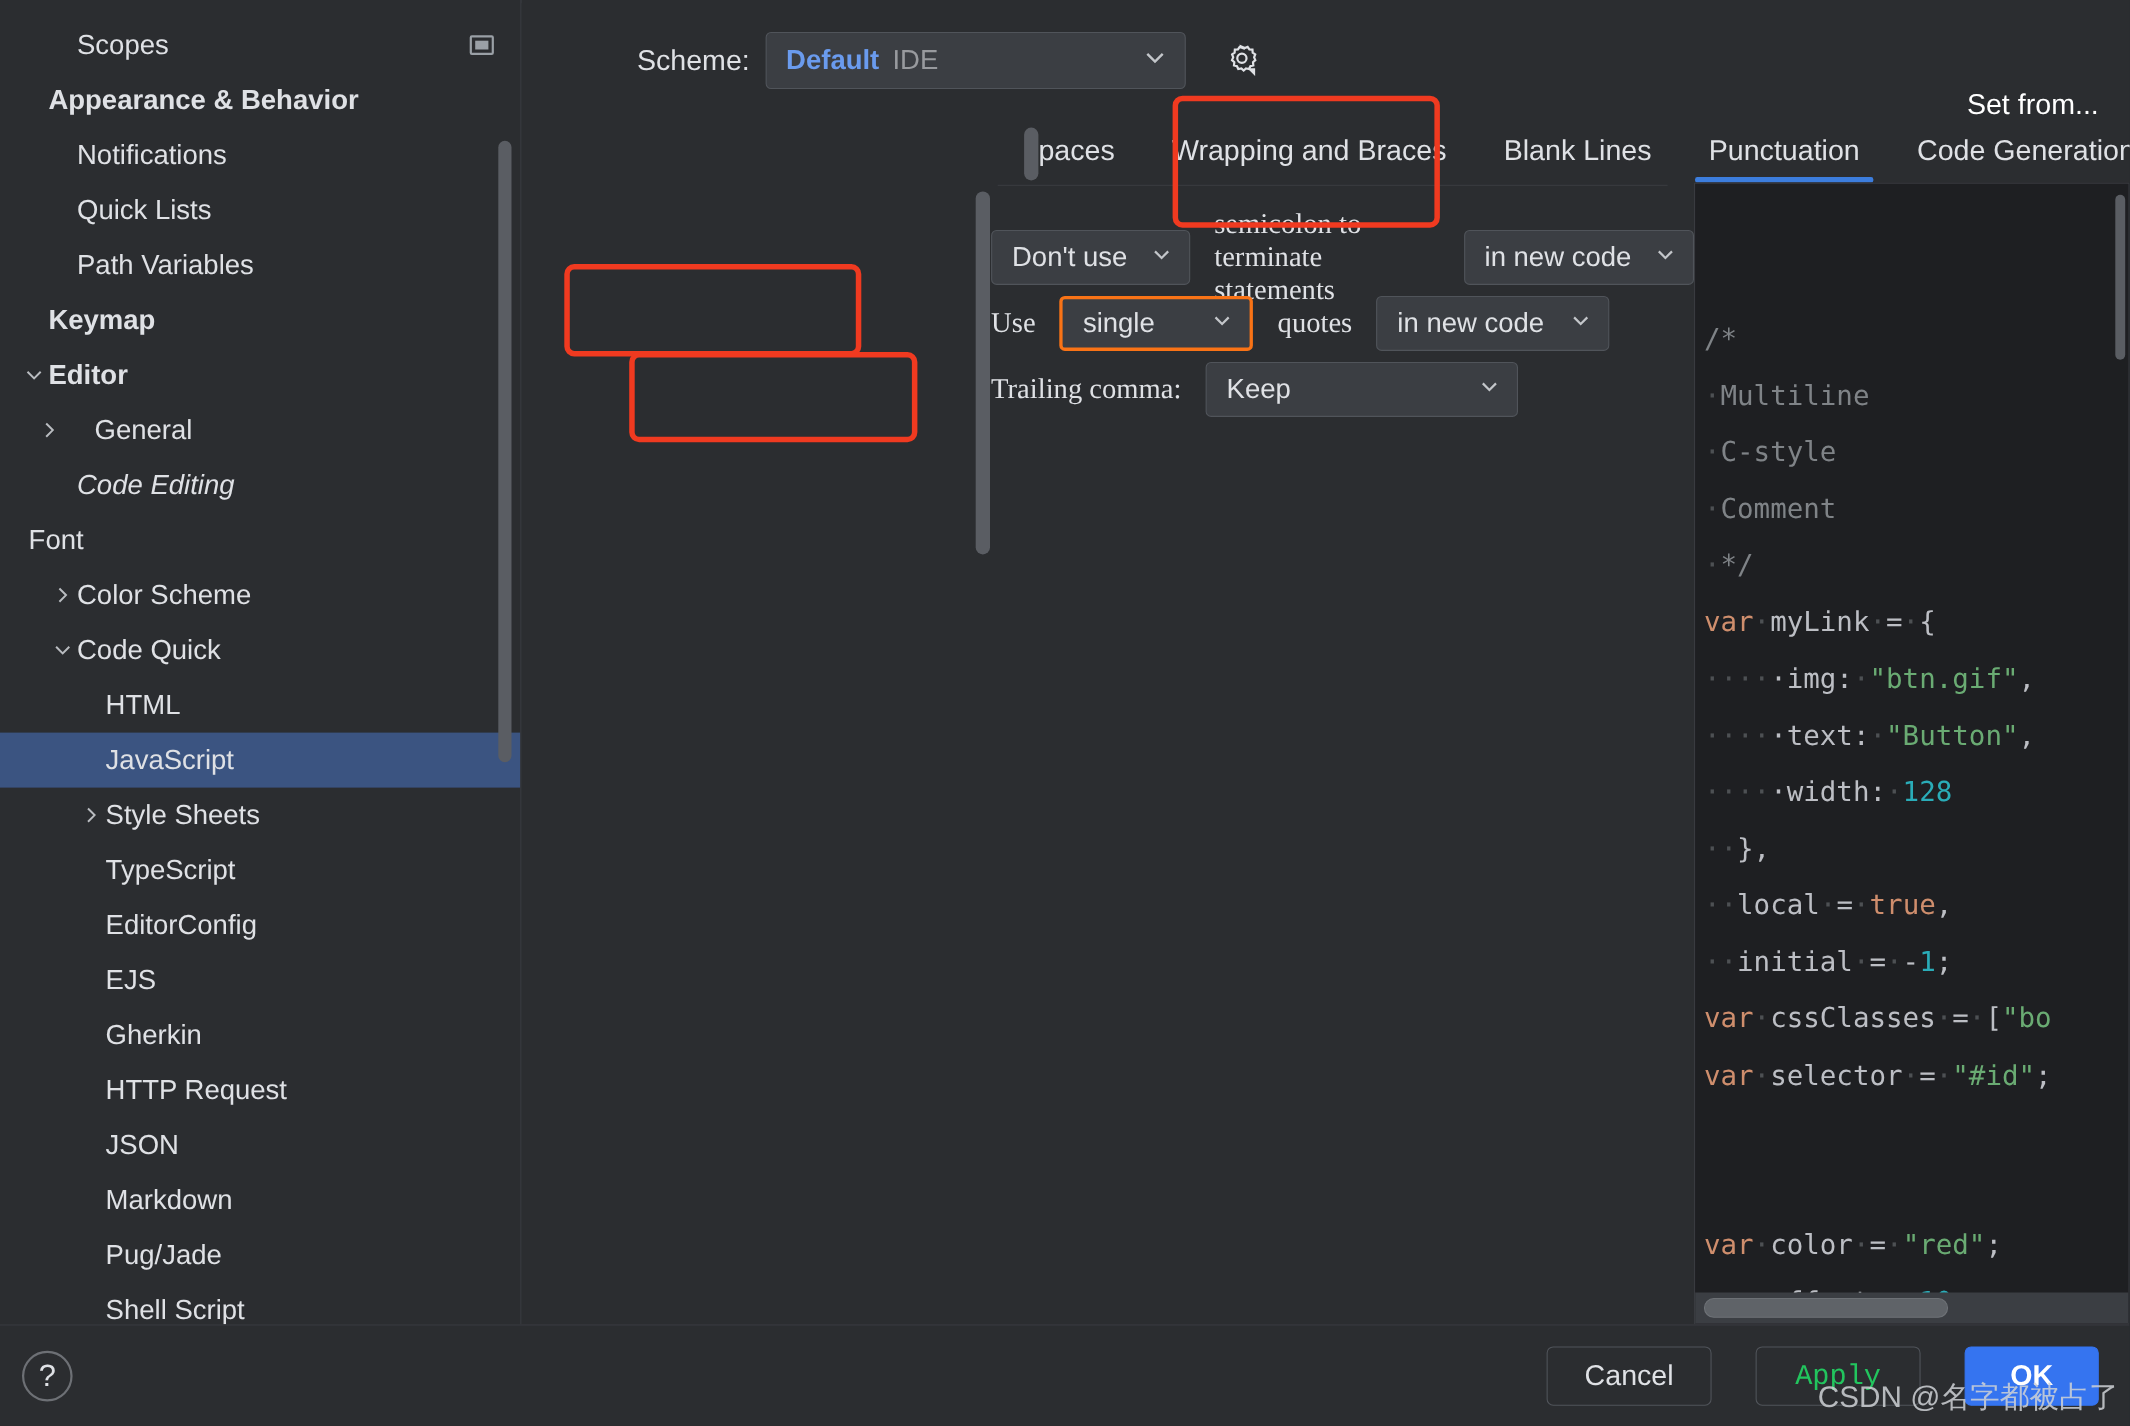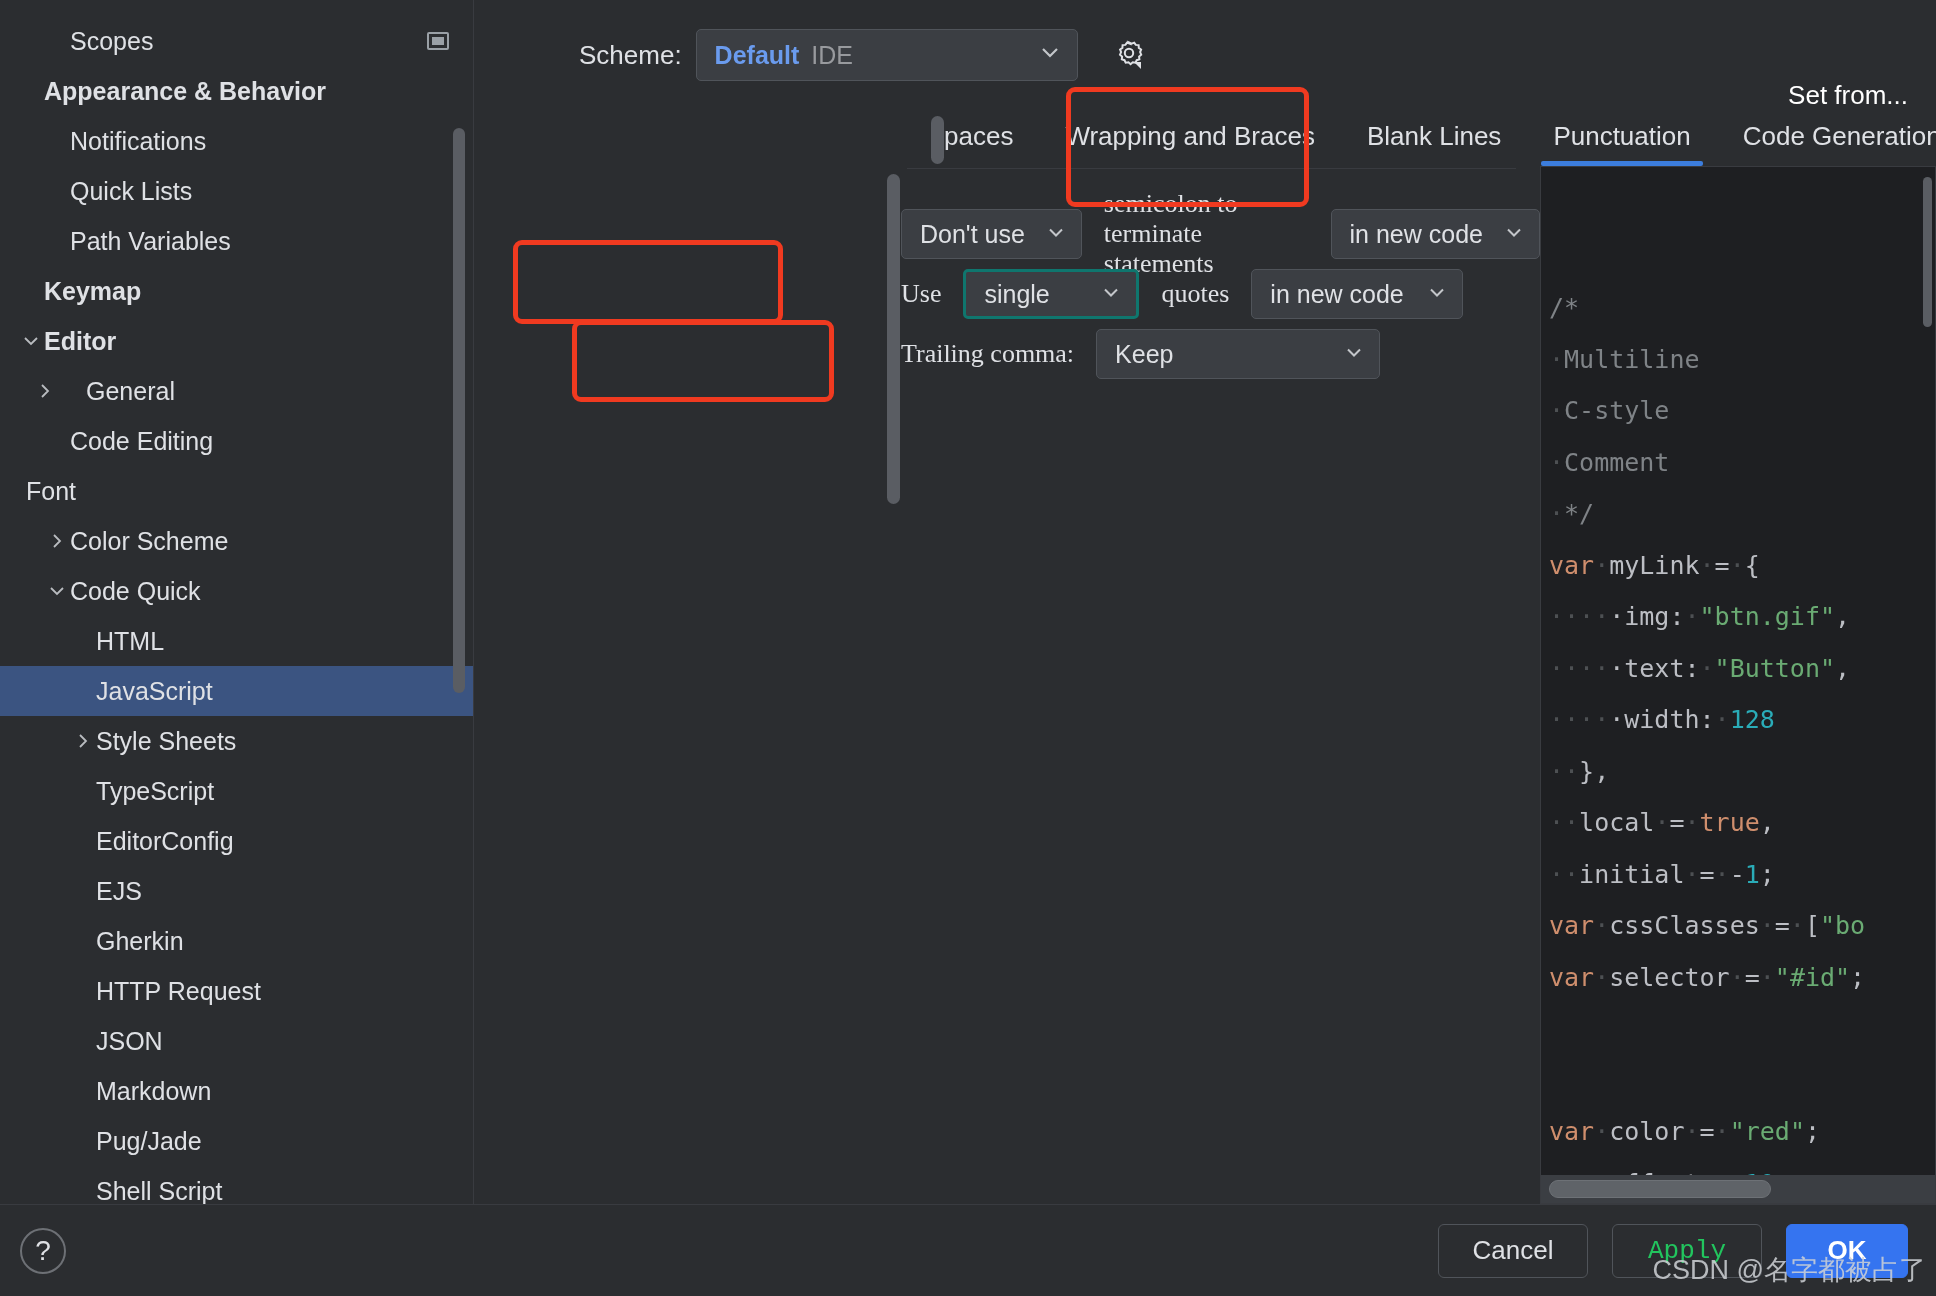--- a/index.html
+++ b/index.html
@@ -143,21 +143,21 @@
     background: #3b3e43;
     border: 1px solid #50545a;
     border-radius: 5px;
     height: 50px;
     display: flex; align-items: center;
     padding: 0 14px 0 18px;
     color: #dfe1e5; font-size: 25px;
     white-space: nowrap;
   }
   .combo .chev { margin-left: auto; padding-left: 20px; }
-  .combo.focused { border: 3px solid #0f766e; }
+  .combo.focused { border: 3px solid #f97316; }
 
   .w-semicolon { width: 212px; }
   .w-newcode1  { width: 216px; }
   .w-quote     { width: 176px; }
   .w-newcode2  { width: 212px; }
   .w-trailing  { width: 284px; }
 
   
   .preview {
     width: 396px;
@@ -208,21 +208,21 @@
   }
   .btn {
     height: 54px; min-width: 150px;
     border-radius: 6px;
     border: 1px solid #50545a;
     background: #2b2d30;
     color: #dfe1e5;
     font-size: 26px;
     display: flex; align-items: center; justify-content: center;
     padding: 0 26px;
-    margin-left: 24px;
+    margin-left: 40px;
   }
   .btn.disabled { color: #22c55e; font-family: Liberation Mono, monospace; }
   .btn.primary { background: #3574f0; border-color: #3574f0; color: #fff; min-width: 122px; font-weight: bold;}
   .spacer { flex: 1; }
 
   .watermark {
     position: absolute; right: 10px; bottom: 8px;
     color: #cfd2d6; opacity: .85;
     font-size: 27px;
     pointer-events: none;
@@ -284,21 +284,21 @@
             <span class="tlabel">Editor</span>
           </div>
           <div class="tree-item" style="padding-left: 32px; gap: 28px;">
             <span class="twisty">
               <svg width="18" height="18" viewBox="0 0 18 18">
                 <path d="M6 3l6 6-6 6" fill="none" stroke="#b9bcc0" stroke-width="1.8"></path>
               </svg>
             </span>
             <span class="tlabel">General</span>
           </div>
-          <div class="tree-item" style="padding-left: 44px;">
+          <div class="tree-item" style="padding-left: 44px; font-style: italic;">
             <span class="twisty"></span>
             <span class="tlabel">Code Editing</span>
           </div>
           <div class="tree-item" style="">
             <span class="twisty"></span>
             <span class="tlabel">Font</span>
           </div>
           <div class="tree-item" style="padding-left: 44px;">
             <span class="twisty">
               <svg width="18" height="18" viewBox="0 0 18 18">

